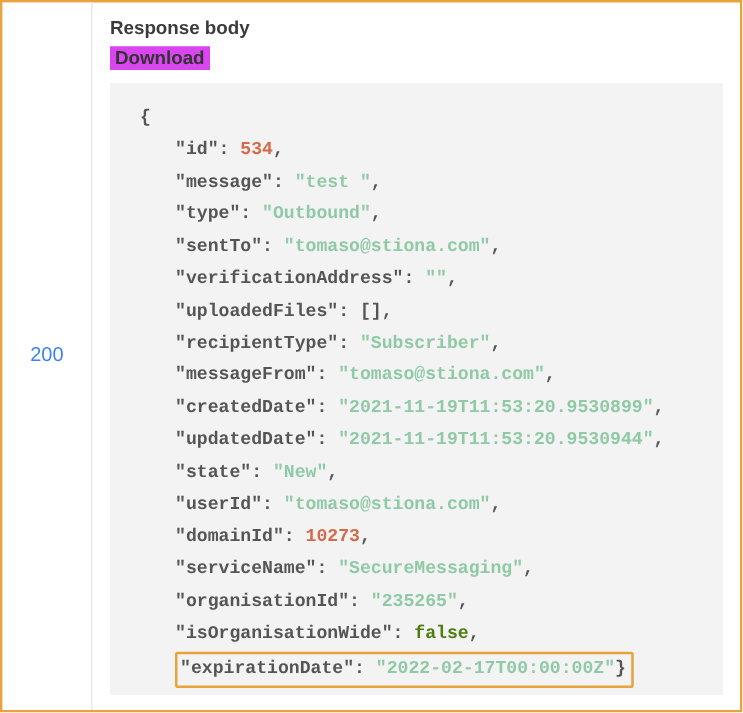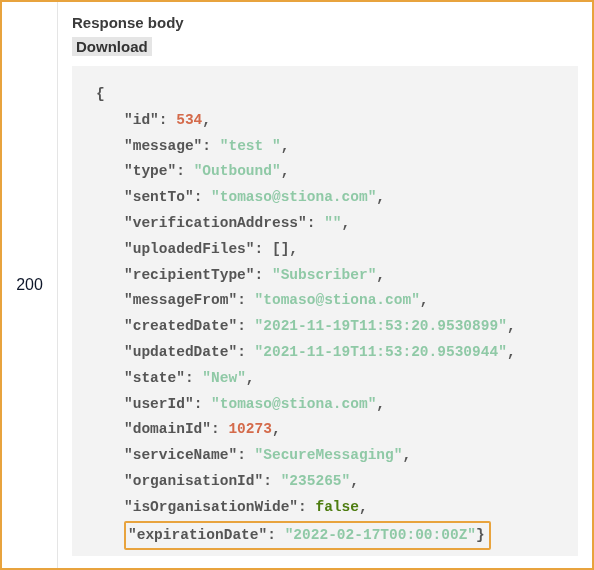--- a/index.html
+++ b/index.html
@@ -16,45 +16,45 @@
     height: 570px;
     border: 2px solid #e8a33d;
     position: relative;
     overflow: hidden;
   }
   .layout {
     display: flex;
     height: 100%;
   }
   .status-col {
-    width: 56px;
+    width: 72px;
     display: flex;
     align-items: center;
     justify-content: center;
     border-right: 1px solid #e5e5e5;
     font-size: 16px;
-    color: #0f172a;
+    color: #3b82f6;
     background: #fff;
   }
   .body-col {
     flex: 1;
     padding: 10px 14px 12px 14px;
     display: flex;
     flex-direction: column;
     min-width: 0;
     font-weight: bold;
   }
   .resp-label {
     font-size: 15px;
     color: #3b3b3b;
     padding: 2px 0 6px 0;
   }
   .download {
     display: inline-block;
-    background: #e5e5e5;
+    background: #d946ef;
     color: #333;
     font-size: 15px;
     padding: 1px 4px;
     margin-bottom: 10px;
     user-select: none;
     cursor: pointer;
     width: fit-content;
   }
   .code-block {
     flex: 1;

